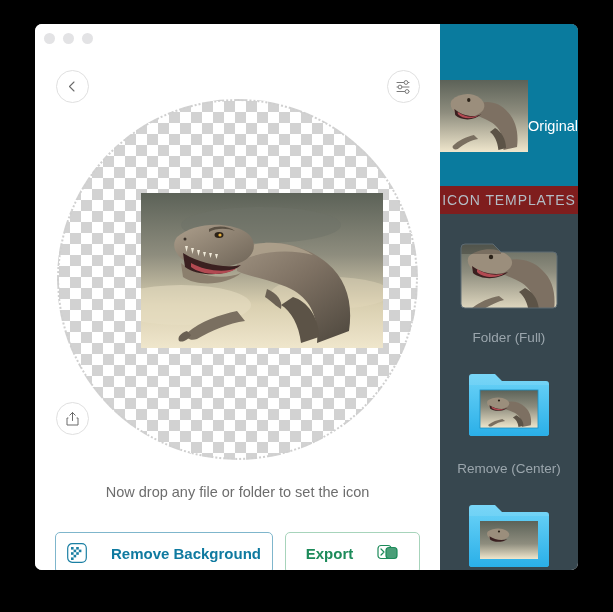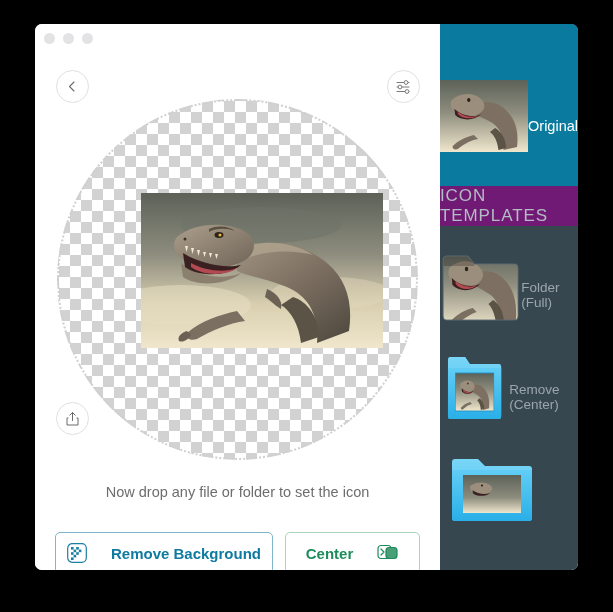--- a/index.html
+++ b/index.html
@@ -179,34 +179,34 @@
     background: #8f8c80;
   }
   .sb-original-thumb svg { display:block; width:100%; height:100%; }
   .sb-original-label {
     margin-top: 20px;
     color: #ffffff;
     font-size: 14.5px;
   }
 
   .sb-section-header {
-    height: 40px;
-    background: #701a75;
+    height: 28px;
+    background: #7f1d1d;
     display: flex;
     align-items: center;
     justify-content: center;
     color: #b3bcc4;
-    font-size: 17px;
+    font-size: 14px;
     letter-spacing: 0.9px;
   }
 
   .sb-item {
     padding-top: 22px;
     display: flex;
-    flex-direction: row;
+    flex-direction: column;
     align-items: center;
     cursor: pointer;
   }
   .sb-item-thumb {
     width: 104px;
     height: 80px;
     position: relative;
   }
   .sb-item-thumb svg { display:block; width:100%; height:100%; }
   .sb-item-label {
@@ -342,21 +342,21 @@
               <rect x="4" y="9.2" width="2.6" height="2.6"></rect>
               <rect x="9.2" y="9.2" width="2.6" height="2.6"></rect>
               <rect x="6.6" y="11.8" width="2.6" height="2.6"></rect>
               <rect x="4" y="14.4" width="2.6" height="2.6"></rect>
             </g>
           </svg>
           <span>Remove Background</span>
         </div>
 
         <div class="btn btn-export">
-          <span>Center</span>
+          <span>Export</span>
           <svg width="22" height="20" viewBox="0 0 22 20">
             <rect x="1" y="2.5" width="13" height="13" rx="3" fill="none" stroke="#1d8b5a" stroke-width="1.2"></rect>
             <rect x="9" y="4.5" width="11" height="11" rx="3" fill="#4a9e78" stroke="#1d8b5a" stroke-width="1.2"></rect>
             <polyline points="4,6 7,9 4,12" fill="none" stroke="#1d8b5a" stroke-width="1.2" stroke-linecap="round" stroke-linejoin="round"></polyline>
           </svg>
         </div>
       </div>
     </div>
 
     <div class="sidebar">

